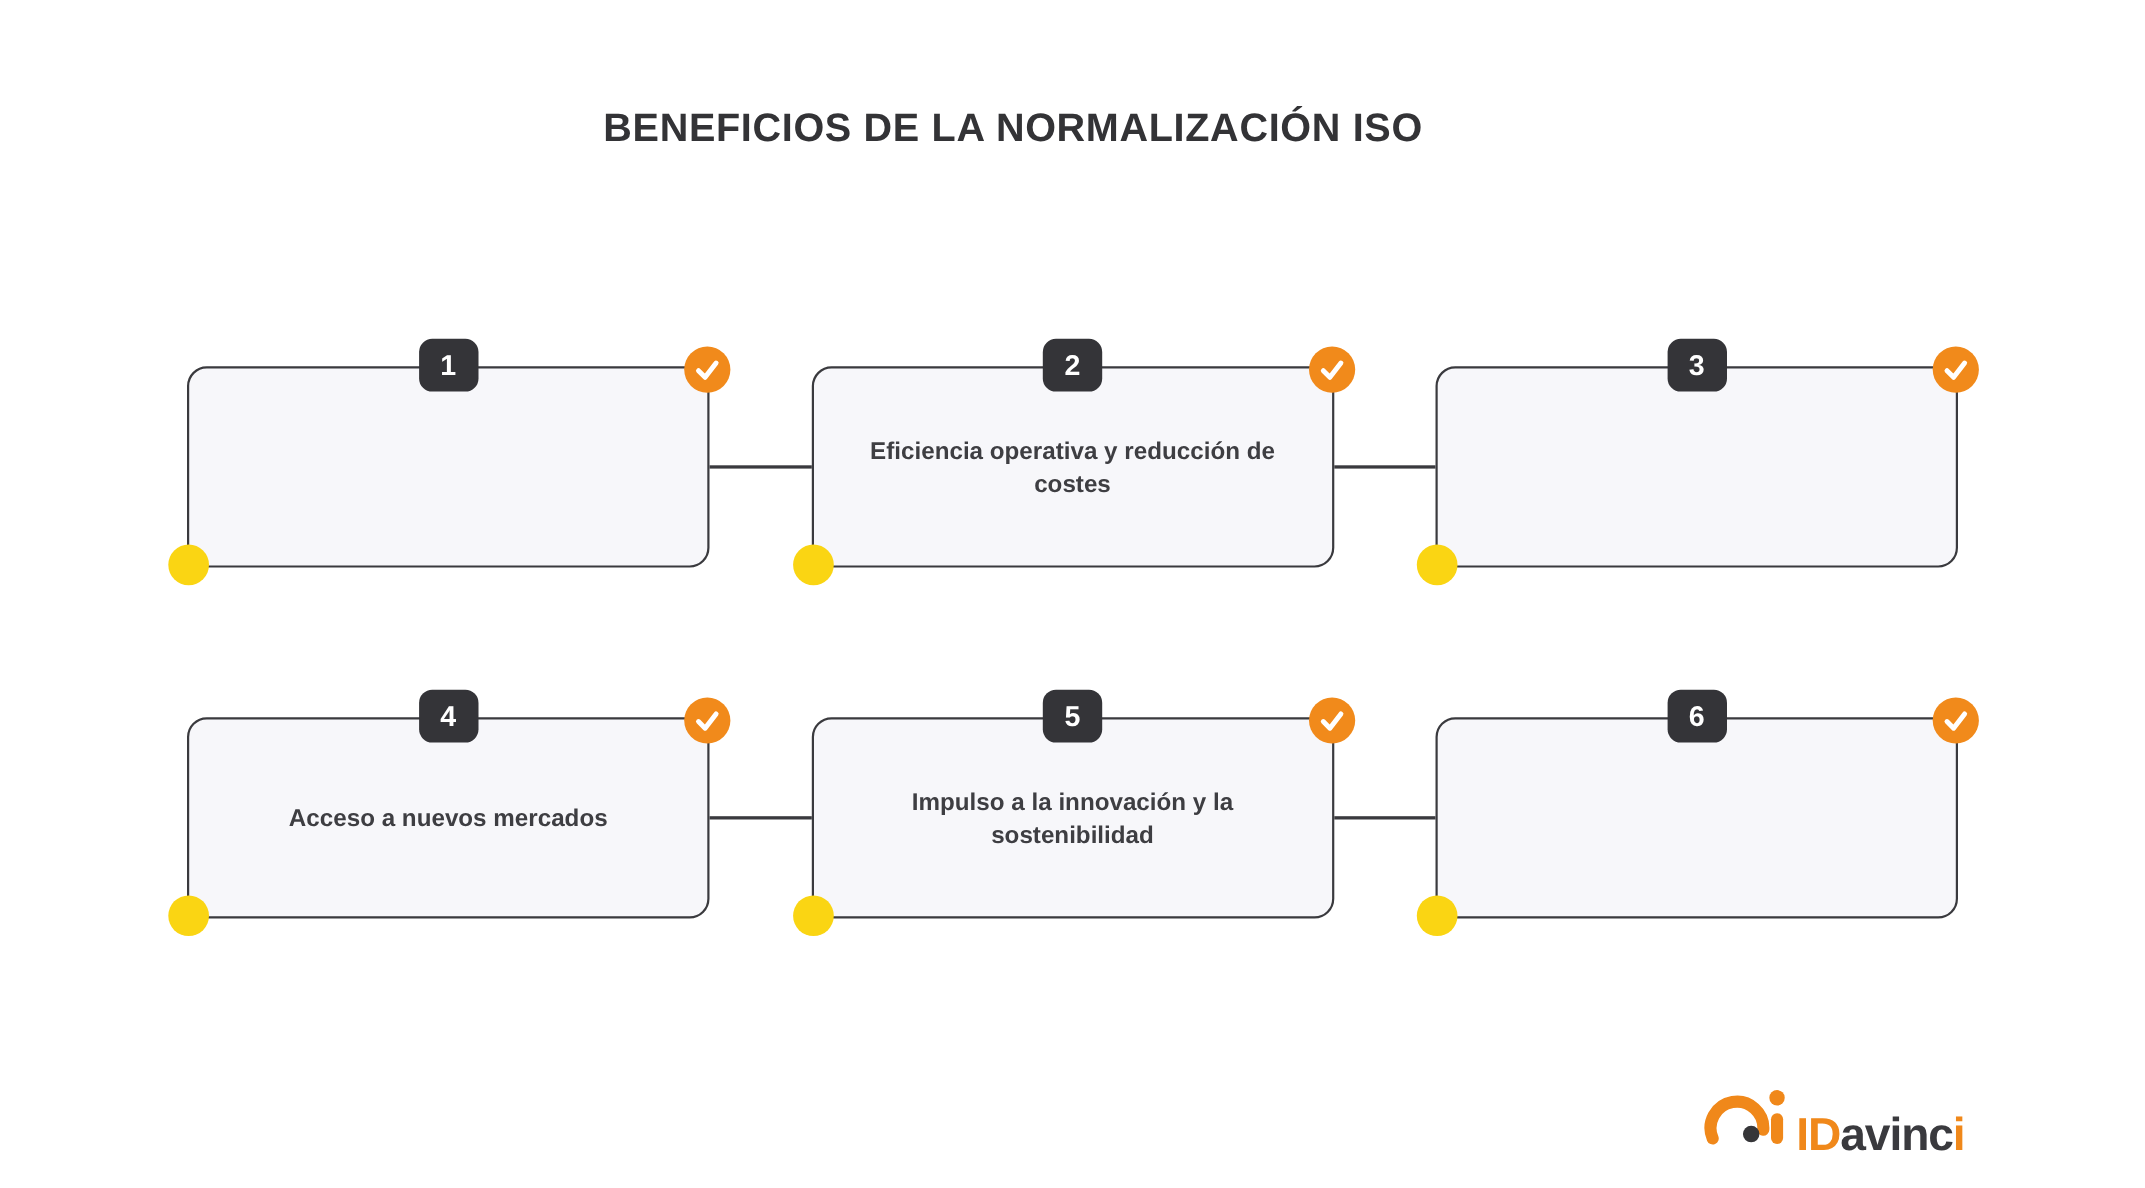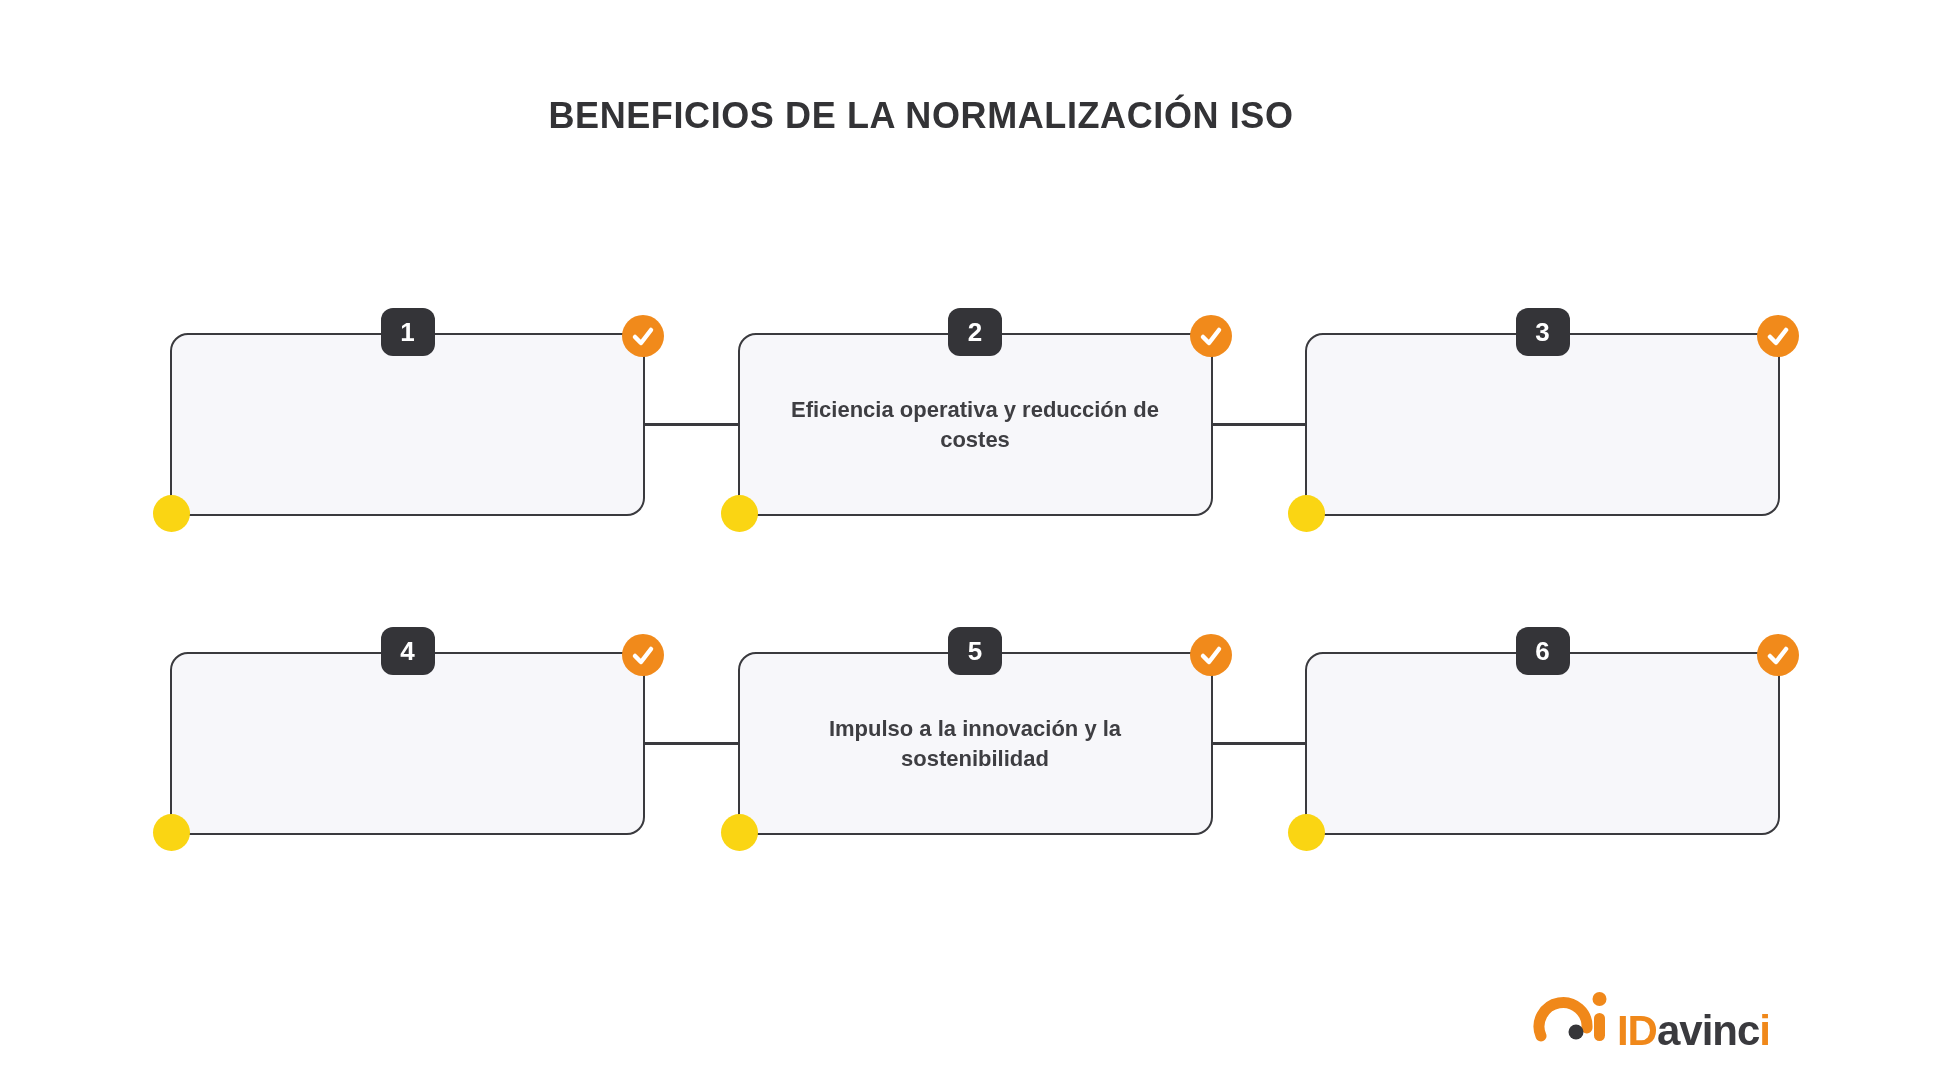--- a/index.html
+++ b/index.html
@@ -105,21 +105,21 @@
     font-weight: bold;
     color: #3e3e42;
     text-align: center;
     line-height: 1.35;
     max-width: 410px;
     padding: 0 20px;
   }
 
   .logo {
     position: absolute;
-    right: 72px;
+    right: 56px;
     bottom: 28px;
     display: flex;
     align-items: flex-end;
     gap: 10px;
   }
   .logo-text {
     font-size: 42px;
     font-weight: bold;
     letter-spacing: -1px;
     line-height: 1;
@@ -175,20 +175,21 @@
 
   <div class="row r2">
     <div class="card">
       <div class="badge">4</div>
       <div class="check">
         <svg width="24" height="24" viewBox="0 0 24 24">
             <path d="M4 13 L10 19 L20 6" fill="none" stroke="#ffffff" stroke-width="4.5" stroke-linecap="round" stroke-linejoin="round"></path>
           </svg>
       </div>
       <div class="dot"></div>
+      <div class="card-text">Acceso a nuevos mercados</div>
     </div>
     <div class="connector">
         <div class="line"></div>
       </div>
     <div class="card">
       <div class="badge">5</div>
       <div class="check">
         <svg width="24" height="24" viewBox="0 0 24 24">
             <path d="M4 13 L10 19 L20 6" fill="none" stroke="#ffffff" stroke-width="4.5" stroke-linecap="round" stroke-linejoin="round"></path>
           </svg>

